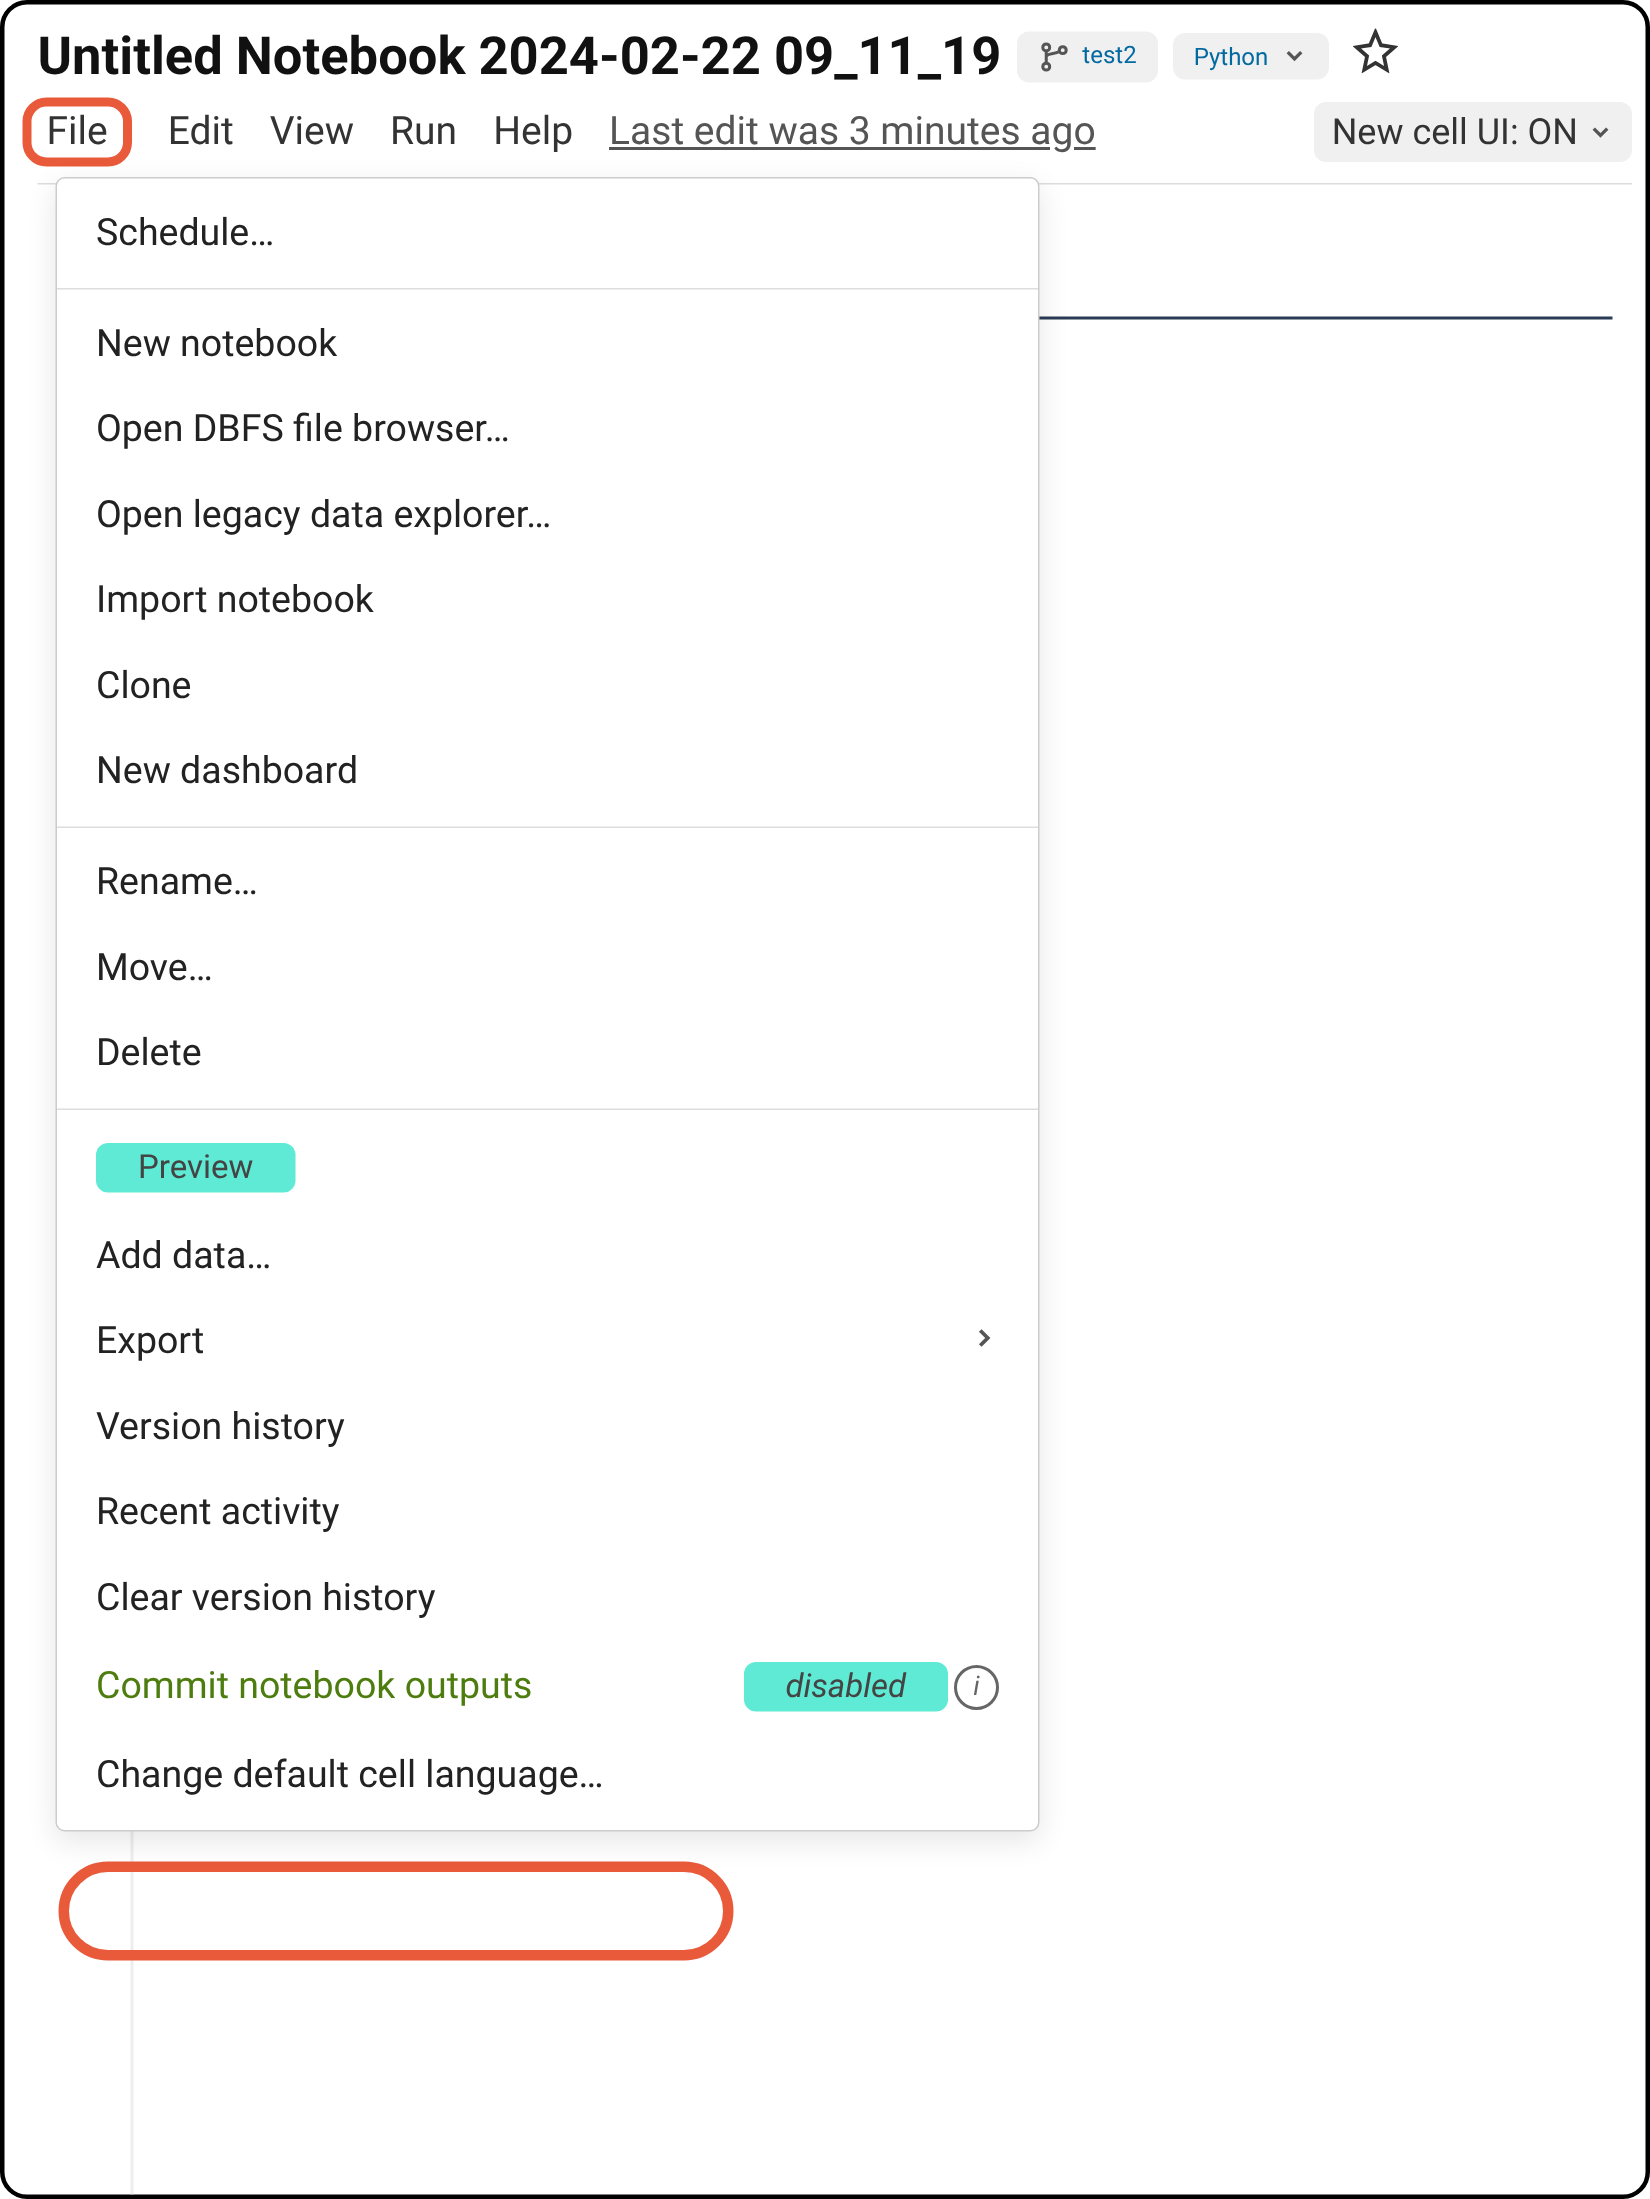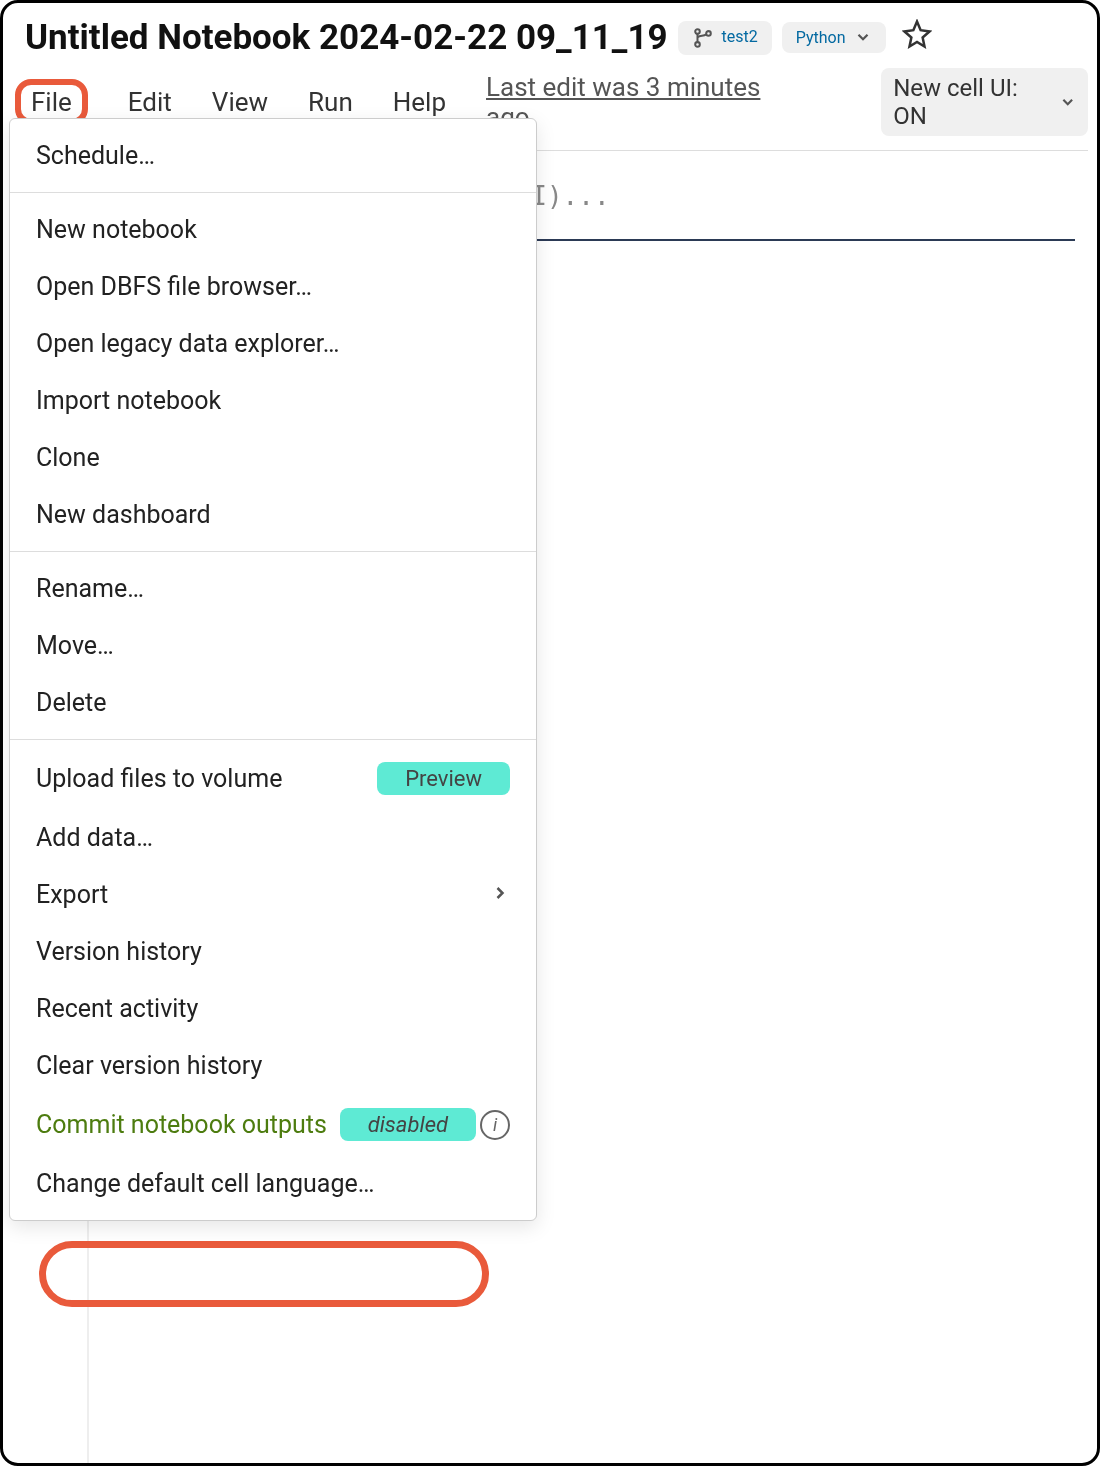--- a/index.html
+++ b/index.html
@@ -38,21 +38,21 @@
     }
     .pill svg { flex-shrink: 0; }
     .star-icon {
       margin-left: 6px;
       font-size: 28px;
       color: #333;
     }
     .menu-row {
       display: flex;
       align-items: center;
-      gap: 40px;
+      gap: 24px;
       padding: 10px 0 14px 0;
       font-size: 26px;
       color: #333;
       border-bottom: 1px solid #ddd;
     }
     .menu-item { cursor: pointer; }
     .menu-item.active-file {
       position: relative;
       border: 6px solid #e95a3b;
       border-radius: 16px;
@@ -92,23 +92,23 @@
     }
     .cell-divider {
       position: absolute;
       left: 90px;
       right: 22px;
       top: 88px;
       border-bottom: 2px solid #2b3a55;
     }
     .dropdown {
       position: absolute;
-      left: 6px;
+      left: 34px;
       top: 115px;
-      width: 528px;
+      width: 656px;
       background: #fff;
       border: 1px solid #ccc;
       border-radius: 6px;
       box-shadow: 0 6px 20px rgba(0,0,0,0.10);
       z-index: 10;
     }
     .dd-section { padding: 8px 0; }
     .dd-divider { border-top: 1px solid #ddd; }
     .dd-item {
       display: flex;
@@ -256,21 +256,20 @@
         <span class="dd-label">Move…</span>
       </div>
     <div class="dd-item">
         <span class="dd-label">Delete</span>
       </div>
   </div>
   <div class="dd-divider"></div>
 
   <div class="dd-section">
     <div class="dd-item">
-      <span class="dd-label">Upload files to volume</span>
       <span class="badge">Preview</span>
     </div>
     <div class="dd-item">
         <span class="dd-label">Add data…</span>
       </div>
     <div class="dd-item">
       <span class="dd-label">Export</span>
       <span class="chevron">
         <svg width="20" height="20" viewBox="0 0 24 24" fill="none" stroke="#555" stroke-width="3">
             <path d="M9 6l6 6-6 6"></path>

